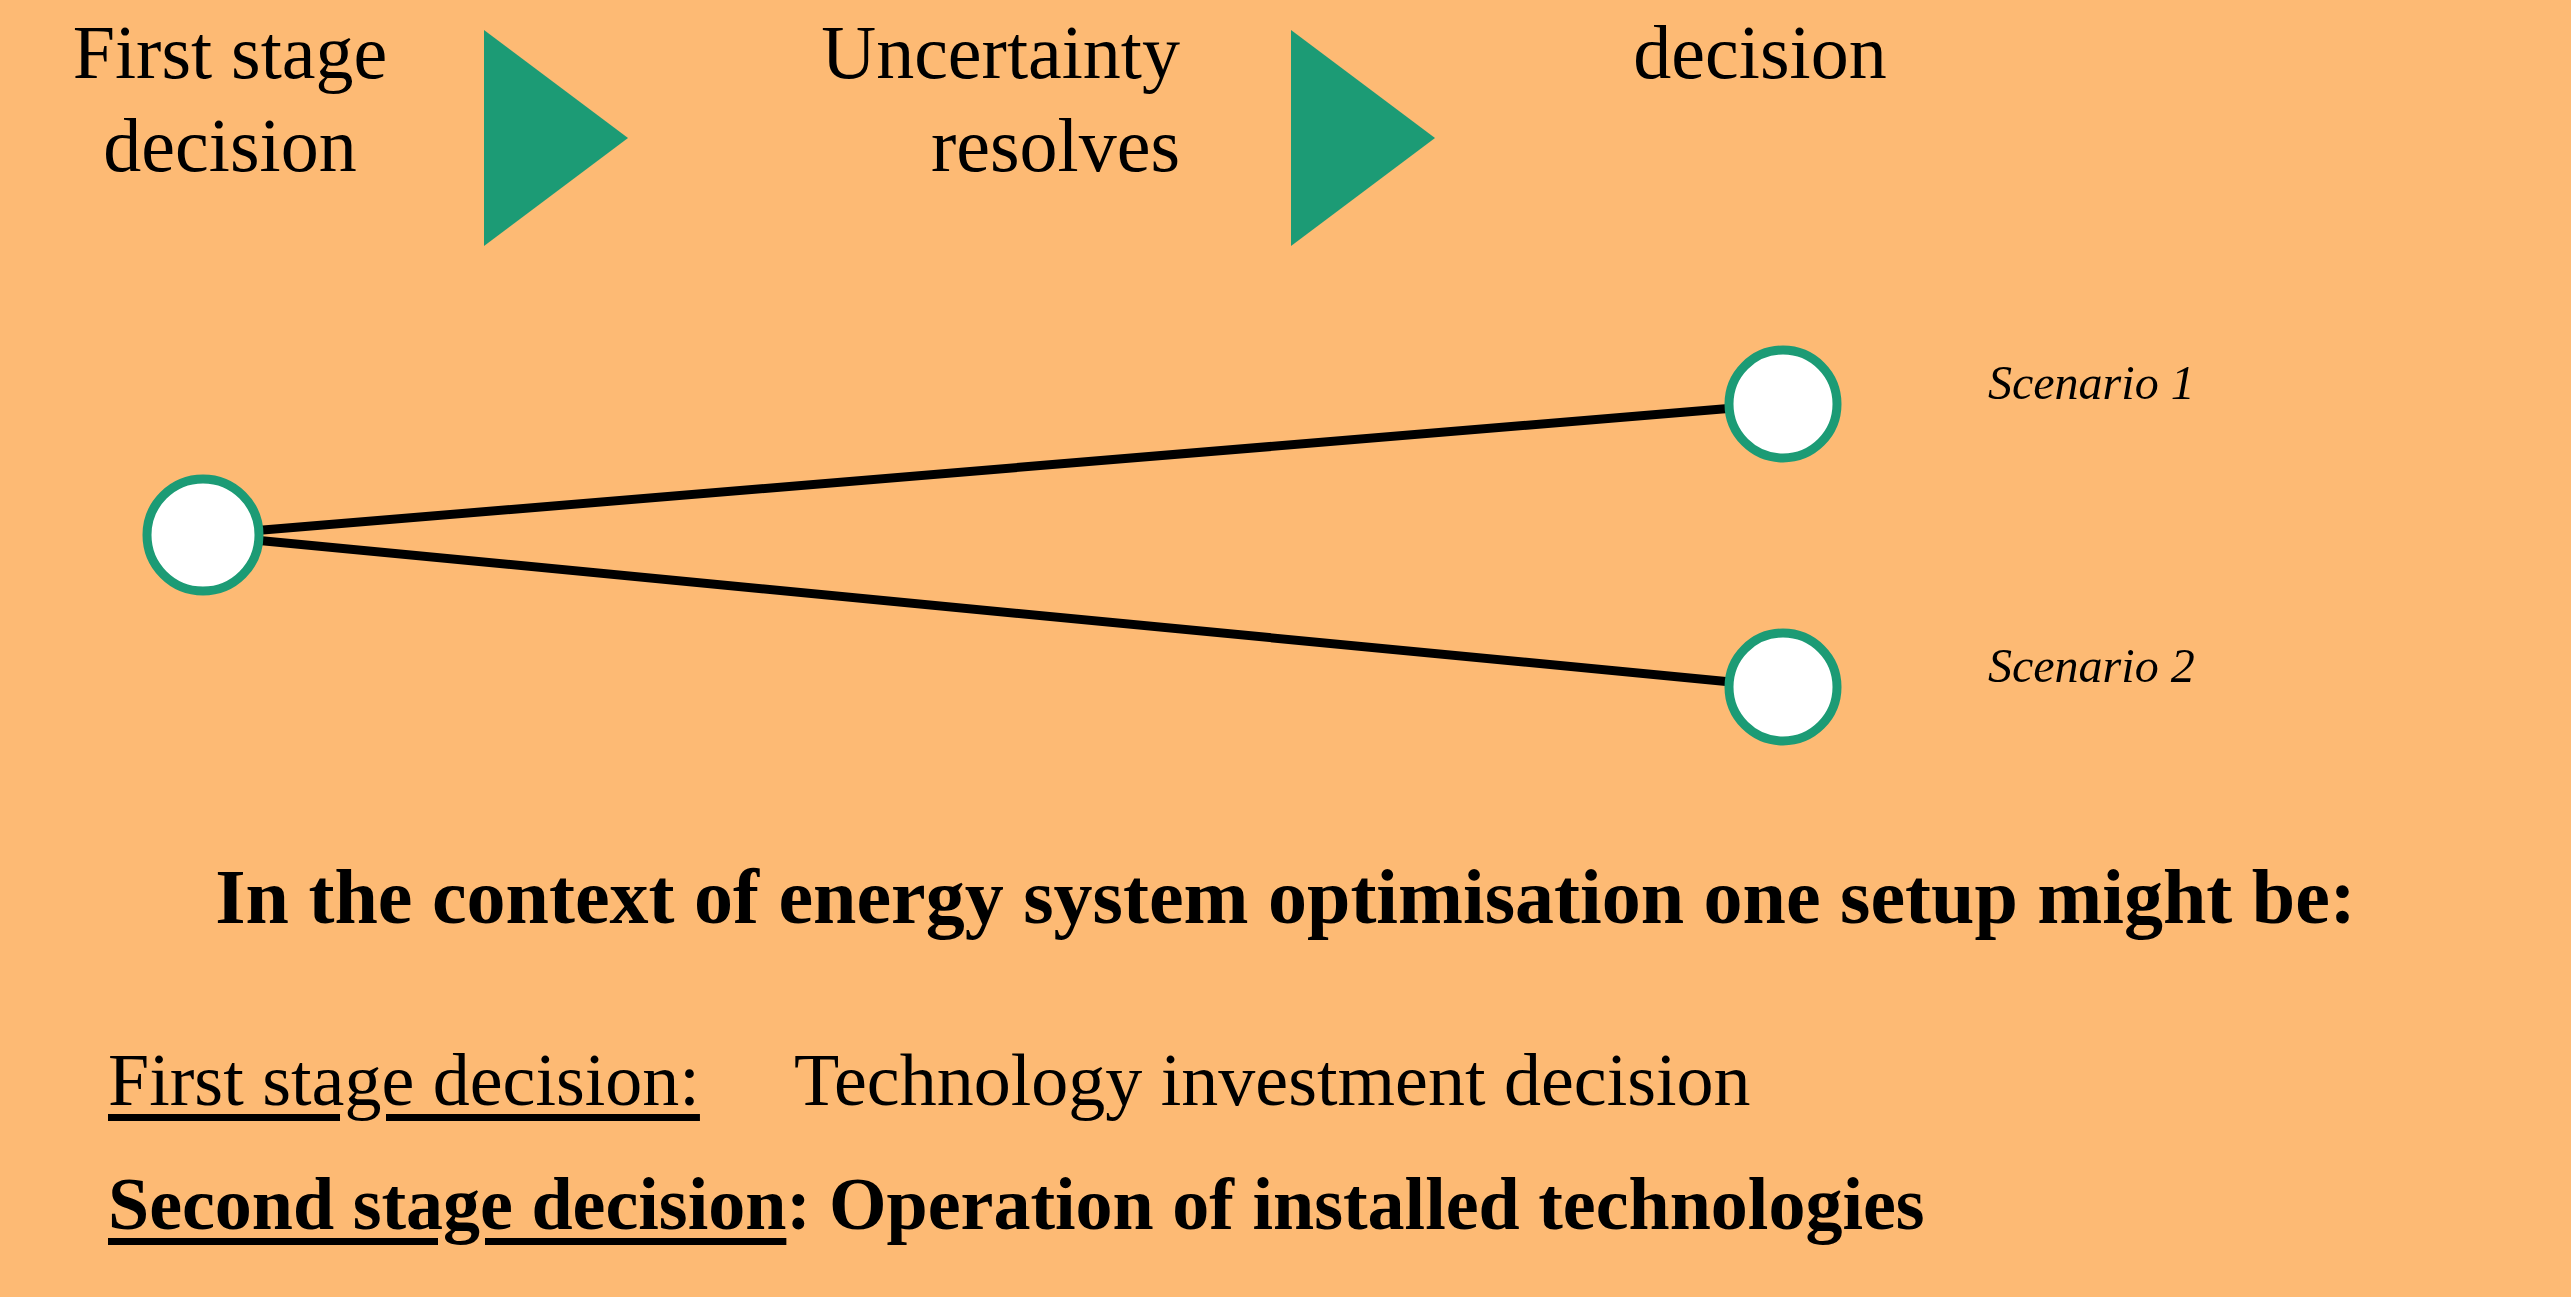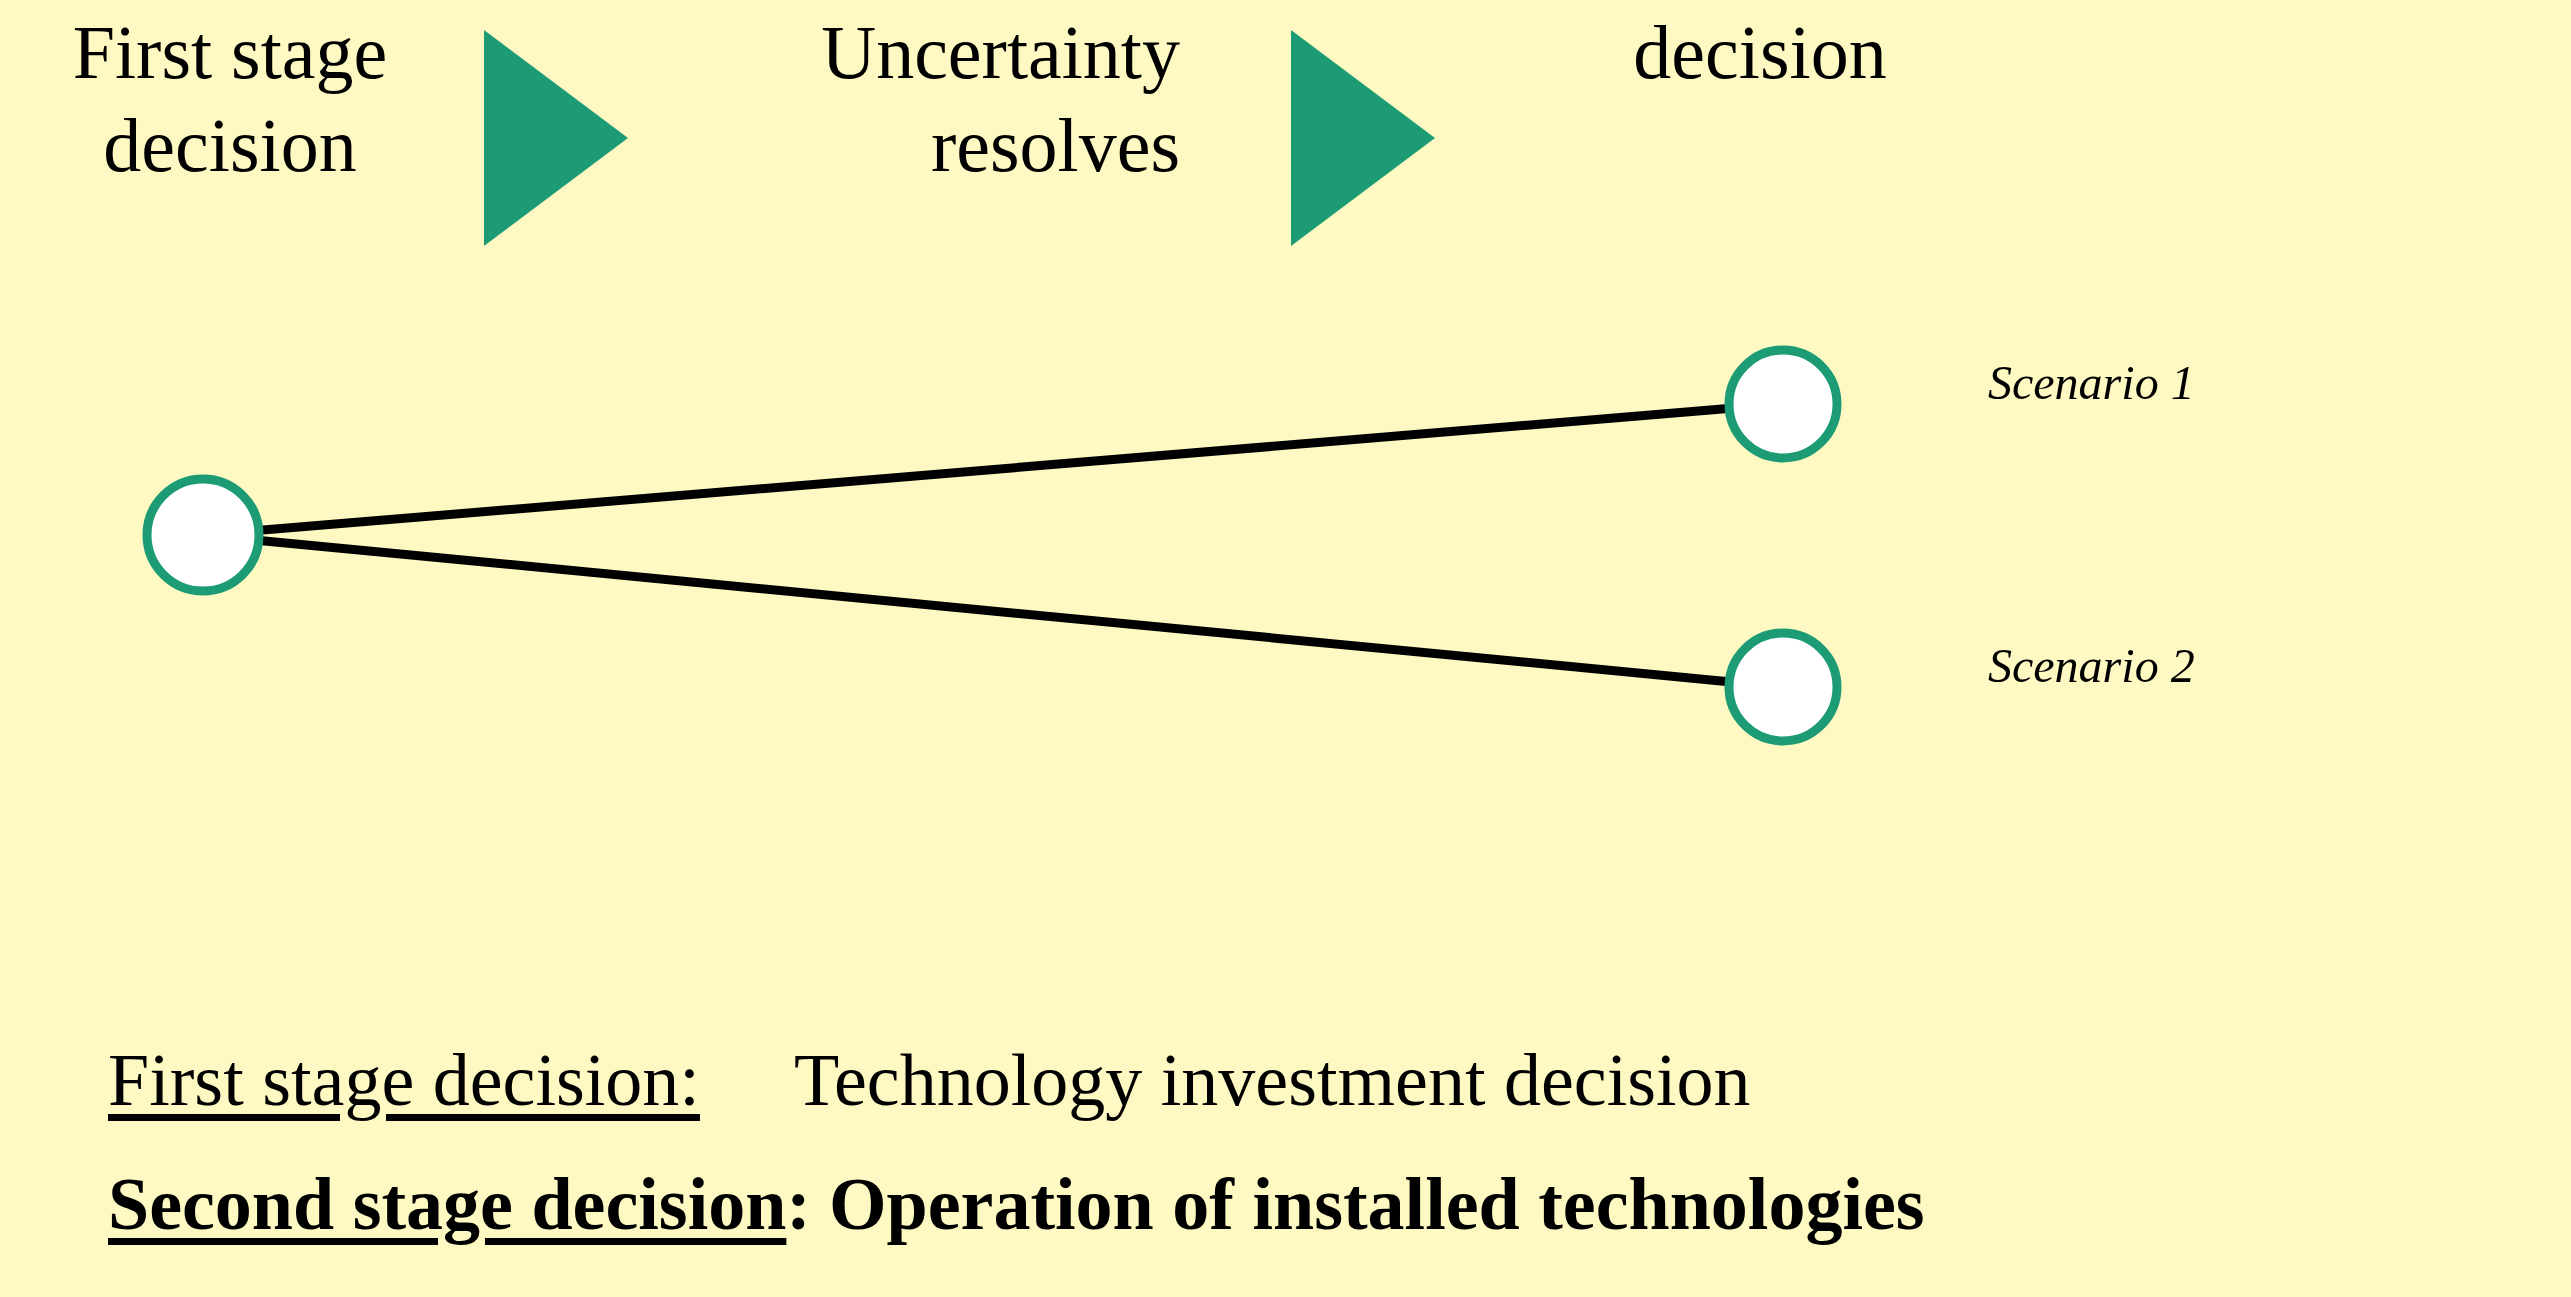--- a/index.html
+++ b/index.html
@@ -9,21 +9,21 @@
     background: #ffffff;
   }
   body {
     font-family: "Liberation Serif", "DejaVu Serif", serif;
     color: #000000;
   }
   #page {
     position: relative;
     width: 2571px;
     height: 1297px;
-    background: #fef9c3;
+    background: #fdba74;
     overflow: hidden;
   }
 
   
   .stage-label {
     position: absolute;
     text-align: center;
     font-size: 76px;
     line-height: 1.22;
     color: #000000;
@@ -135,20 +135,21 @@
     <line id="branch-to-scenario-1" x1="256.81534541188114" y1="230.5380947791415" x2="1731.1778155292996" y2="108.29664947193781" stroke="#000000" stroke-width="9"></line>
     <line id="branch-to-scenario-2" x1="256.7518381856731" y1="240.17106291406475" x2="1731.2389706360186" y2="382.02045793460434" stroke="#000000" stroke-width="9"></line>
     <circle id="root-node" cx="203" cy="235" r="56" fill="#ffffff" stroke="#1c9b75" stroke-width="9"></circle>
     <circle id="scenario-1-node" cx="1783" cy="104" r="54" fill="#ffffff" stroke="#1c9b75" stroke-width="9"></circle>
     <circle id="scenario-2-node" cx="1783" cy="387" r="54" fill="#ffffff" stroke="#1c9b75" stroke-width="9"></circle>
   </svg>
 
   <div class="scenario-label" id="scenario-1-label">Scenario 1</div>
   <div class="scenario-label" id="scenario-2-label">Scenario 2</div>
 
+  <div id="caption-heading">In the context of energy system optimisation one setup might be:</div>
 
   <div class="definition-row" id="definition-row-1">
     <span class="def-term">First stage decision:</span><span class="def-gap-wide"></span><span class="def-value">Technology investment decision</span>
   </div>
 
   <div class="definition-row" id="definition-row-2">
     <span class="def-term">Second stage decision</span><span class="def-value">:</span><span class="def-gap-narrow"></span><span class="def-value">Operation of installed technologies</span>
   </div>
 
 </div>

